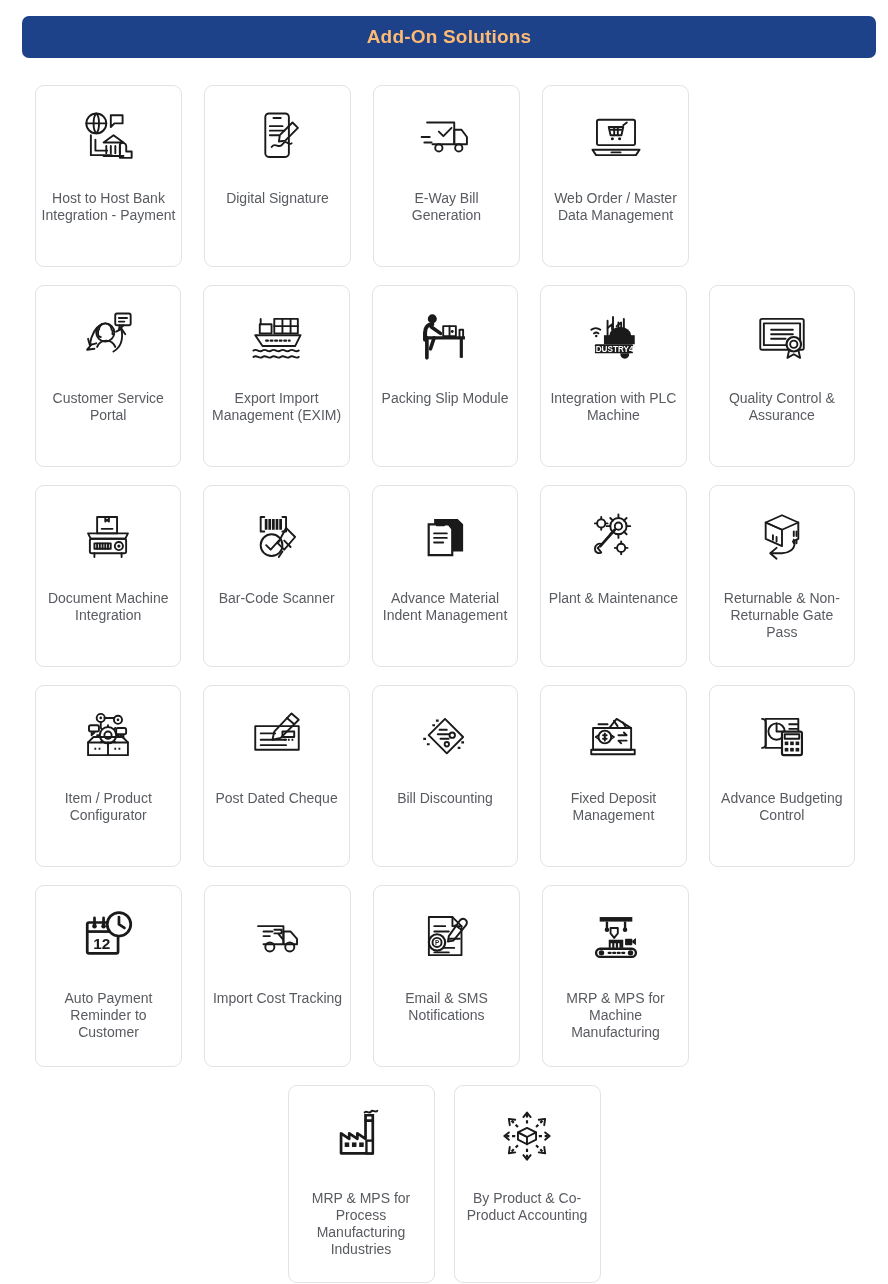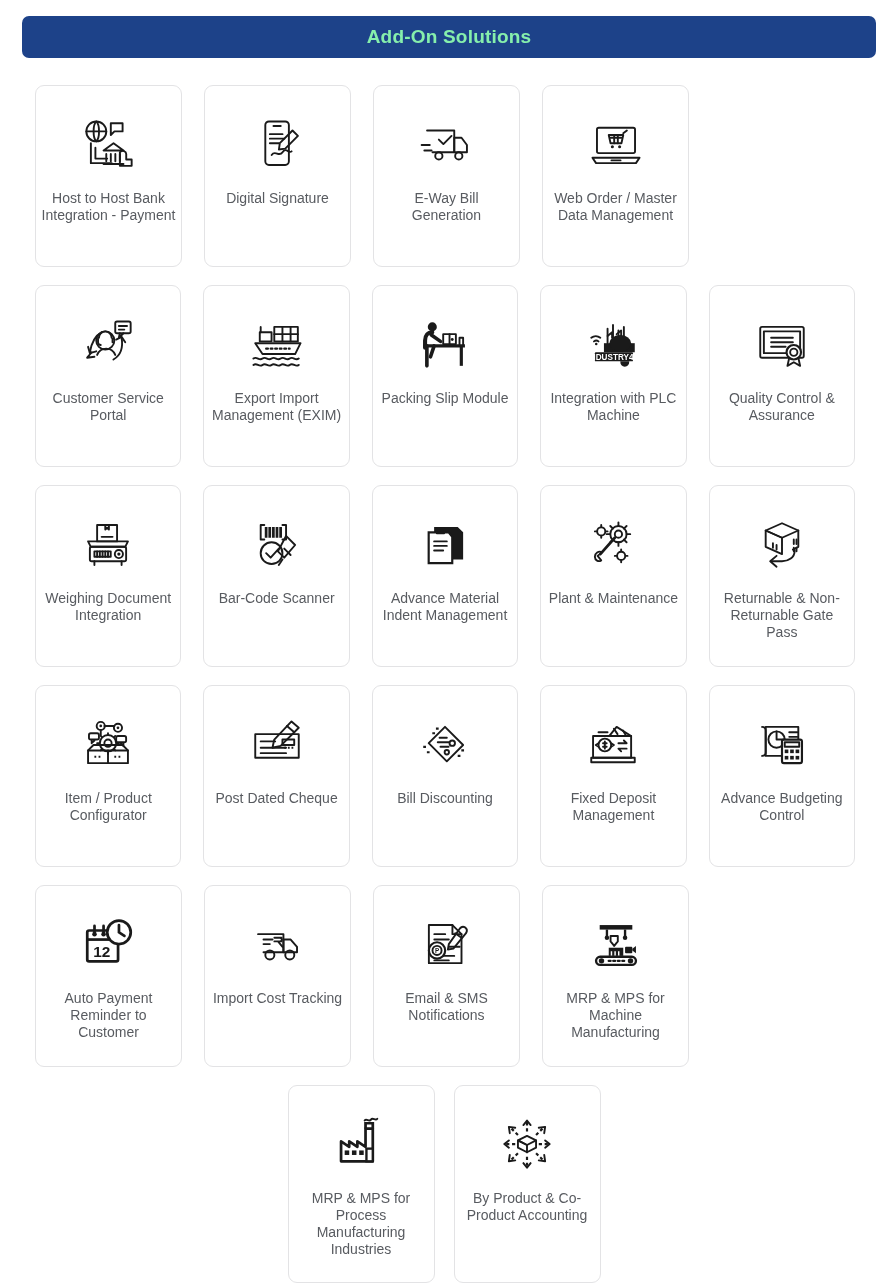--- a/index.html
+++ b/index.html
@@ -17,21 +17,21 @@
   }
   .header-bar {
     position: absolute;
     left: 22px; top: 16px;
     width: 854px; height: 42px;
     background: #1d4289;
     border-radius: 7px;
     display: flex; align-items: center; justify-content: center;
   }
   .header-title {
-    color: #86efac;
+    color: #fdba74;
     font-size: 19px;
     font-weight: bold;
     letter-spacing: 0.2px;
   }
   .grid {
     position: absolute;
     left: 0; top: 85px;
     width: 888px;
   }
   .row {
@@ -50,21 +50,21 @@
     border-radius: 9px;
     background: #ffffff;
     display: flex;
     flex-direction: column;
     align-items: center;
     padding-top: 22px;
   }
   .card.tall { height: 198px; }
   .icon-wrap {
     width: 76px; height: 74px;
-    display: flex; align-items: center; justify-content: center;
+    display: flex; align-items: flex-start; justify-content: center;
     margin-bottom: 8px;
   }
   .icon-wrap svg { display: block; }
   .card-label {
     font-size: 14px;
     line-height: 17px;
     color: #585b60;
     text-align: center;
     width: 136px;
     white-space: pre-line;
@@ -236,21 +236,21 @@
               <path d="M25 23h12" stroke="#1a1a1a" fill="none" stroke-width="2.1" stroke-linecap="round" stroke-linejoin="round"></path>
               <path d="M10 28h44l-3 6H13z" stroke="#1a1a1a" fill="none" stroke-width="2.1" stroke-linecap="round" stroke-linejoin="round"></path>
               <rect x="12" y="34" width="40" height="16" rx="2" stroke="#1a1a1a" fill="none" stroke-width="2.1" stroke-linecap="round" stroke-linejoin="round"></rect>
               <rect x="17" y="39" width="18" height="6" stroke="#1a1a1a" fill="none" stroke-width="2.1" stroke-linecap="round" stroke-linejoin="round"></rect>
               <path d="M20 39v6M23 39v6M26 39v6M29 39v6M32 39v6" stroke="#1a1a1a" fill="none" stroke-width="2.1" stroke-linecap="round" stroke-linejoin="round"></path>
               <circle cx="44" cy="42" r="4.5" stroke="#1a1a1a" fill="none" stroke-width="2.1" stroke-linecap="round" stroke-linejoin="round"></circle>
               <circle cx="44" cy="42" r="1.8" fill="#1a1a1a"></circle>
               <path d="M17 50v4M47 50v4" stroke="#1a1a1a" fill="none" stroke-width="2.1" stroke-linecap="round" stroke-linejoin="round"></path>
             </svg>
           </div>
-          <div class="card-label">Weighing Document
+          <div class="card-label">Document Machine
 Integration</div>
         </div>
         <div class="card">
           <div class="icon-wrap">
             <svg width="58" height="58" viewBox="0 0 64 64">
               <path d="M18 10h-4v16h4M38 10h4v16h-4" stroke="#1a1a1a" fill="none" stroke-width="2.1" stroke-linecap="round" stroke-linejoin="round"></path>
               <path d="M20 12v12M24 12v12M28 12v12M32 12v12M36 12v12" stroke="#1a1a1a" stroke-width="3" fill="none"></path>
               <circle cx="26" cy="41" r="12" stroke="#1a1a1a" fill="none" stroke-width="2.1" stroke-linecap="round" stroke-linejoin="round"></circle>
               <path d="M20 41l5 5 9-10" stroke="#1a1a1a" fill="none" stroke-width="2.1" stroke-linecap="round" stroke-linejoin="round"></path>
               <path d="M42 22l10 10-12 14-7-7z" stroke="#1a1a1a" fill="none" stroke-width="2.1" stroke-linecap="round" stroke-linejoin="round"></path>

